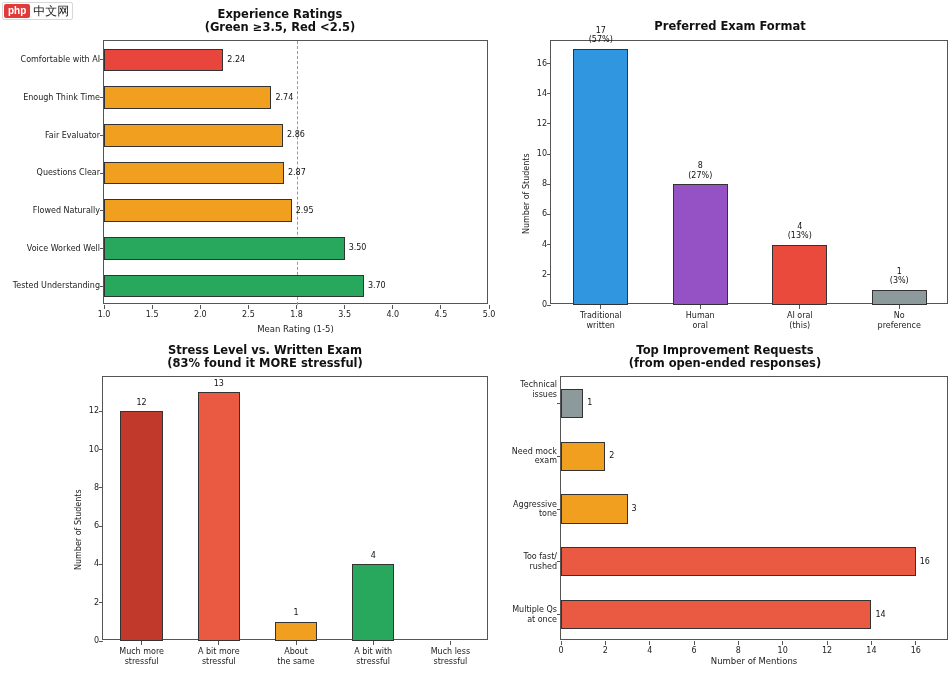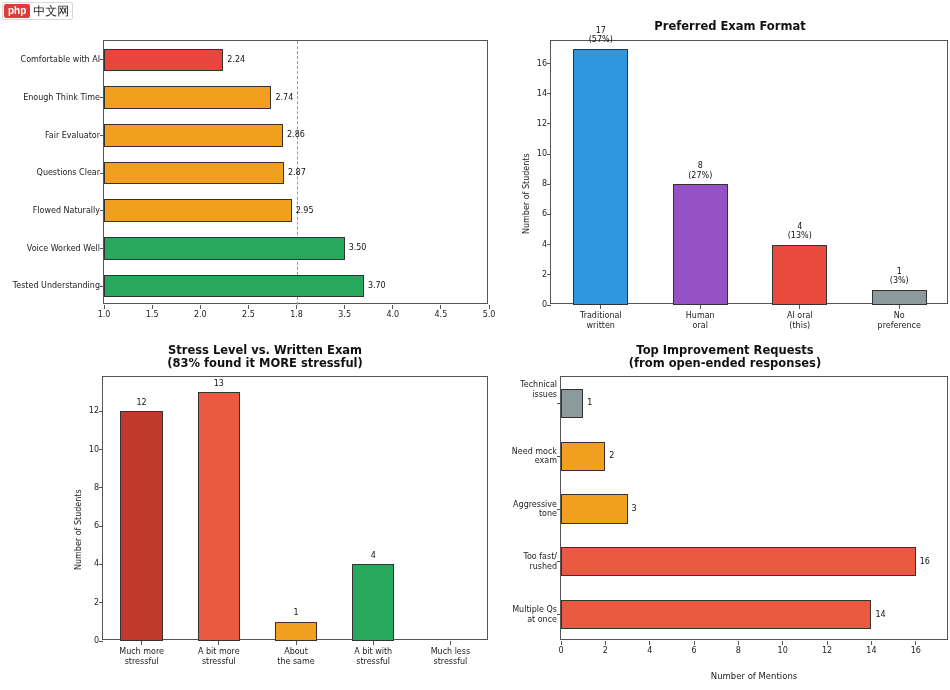--- a/index.html
+++ b/index.html
@@ -62,20 +62,22 @@
 <body>
 
 <div class="page">
 
   <div class="watermark">
     <span class="php-badge">php</span>
     <span class="wm-text">中文网</span>
   </div>
 
   <div class="panel" style="left:0px; top:4px; width:505px; height:336px;">
+    <div class="chart-title" style="position:absolute; left:60px; top:4px; width:440px;">Experience Ratings
+(Green ≥3.5, Red &lt;2.5)</div>
     <div class="plot" id="plot1" style="position:absolute; left:103px; top:36px; width:385px; height:264px;">
         <div class="tickmark" style="left:-0.5px; top:264px; width:1px; height:4px;"></div>
         <div class="tick" style="left:-14px; top:269px; width:28px; text-align:center;">1.0</div>
         <div class="tickmark" style="left:47.625px; top:264px; width:1px; height:4px;"></div>
         <div class="tick" style="left:34.125px; top:269px; width:28px; text-align:center;">1.5</div>
         <div class="tickmark" style="left:95.75px; top:264px; width:1px; height:4px;"></div>
         <div class="tick" style="left:82.25px; top:269px; width:28px; text-align:center;">2.0</div>
         <div class="tickmark" style="left:143.875px; top:264px; width:1px; height:4px;"></div>
         <div class="tick" style="left:130.375px; top:269px; width:28px; text-align:center;">2.5</div>
         <div class="tickmark" style="left:192px; top:264px; width:1px; height:4px;"></div>
@@ -111,20 +113,21 @@
         <div class="tickmark" style="left:-4px; top:169.21428571428572px; width:4px; height:1px;"></div>
         <div class="bar" style="left:0px; top:196.11428571428573px; width:240.625px; height:22.62857142857143px; background:#28a85c;"></div>
         <div class="bar-val" style="left:244.625px; top:202.42857142857144px;">3.50</div>
         <div class="catlabel-left" style="left:-104px; top:202.67857142857144px; width:100px;">Voice Worked Well</div>
         <div class="tickmark" style="left:-4px; top:206.92857142857144px; width:4px; height:1px;"></div>
         <div class="bar" style="left:0px; top:233.82857142857142px; width:259.875px; height:22.62857142857143px; background:#28a85c;"></div>
         <div class="bar-val" style="left:263.875px; top:240.14285714285714px;">3.70</div>
         <div class="catlabel-left" style="left:-104px; top:240.39285714285714px; width:100px;">Tested Understanding</div>
         <div class="tickmark" style="left:-4px; top:244.64285714285714px; width:4px; height:1px;"></div>
       </div>
+    <div class="axis-label" style="left:103px; top:320px; width:385px;">Mean Rating (1-5)</div>
   </div>
 
   <div class="panel" style="left:470px; top:4px; width:480px; height:336px;">
     <div class="chart-title" style="position:absolute; left:50px; top:16px; width:420px;">Preferred Exam Format</div>
     <div class="plot" id="plot2" style="position:absolute; left:80px; top:36px; width:398px; height:264px;">
         <div class="tickmark" style="left:-4px; top:263.5px; width:4px; height:1px;"></div>
         <div class="tick" style="left:-26px; top:259px; width:22px; text-align:right;">0</div>
         <div class="tickmark" style="left:-4px; top:233.32857142857142px; width:4px; height:1px;"></div>
         <div class="tick" style="left:-26px; top:228.82857142857142px; width:22px; text-align:right;">2</div>
         <div class="tickmark" style="left:-4px; top:203.15714285714284px; width:4px; height:1px;"></div>
@@ -255,16 +258,16 @@
         <div class="bar-val" style="left:358.74285714285713px; top:179.79999999999998px;">16</div>
         <div class="catlabel-left" style="left:-104px; top:175.29999999999998px; width:100px;">Too fast/
 rushed</div>
         <div class="tickmark" style="left:-4px; top:184.29999999999998px; width:4px; height:1px;"></div>
         <div class="bar" style="left:0px; top:223.07999999999998px; width:310.40000000000003px; height:29.04px; background:#ea5a43;"></div>
         <div class="bar-val" style="left:314.40000000000003px; top:232.6px;">14</div>
         <div class="catlabel-left" style="left:-104px; top:228.1px; width:100px;">Multiple Qs
 at once</div>
         <div class="tickmark" style="left:-4px; top:237.1px; width:4px; height:1px;"></div>
       </div>
-    <div class="axis-label" style="left:90px; top:331px; width:388px;">Number of Mentions</div>
+    <div class="axis-label" style="left:90px; top:316px; width:388px;">Number of Mentions</div>
   </div>
 
 </div>
 
 </body></html>

